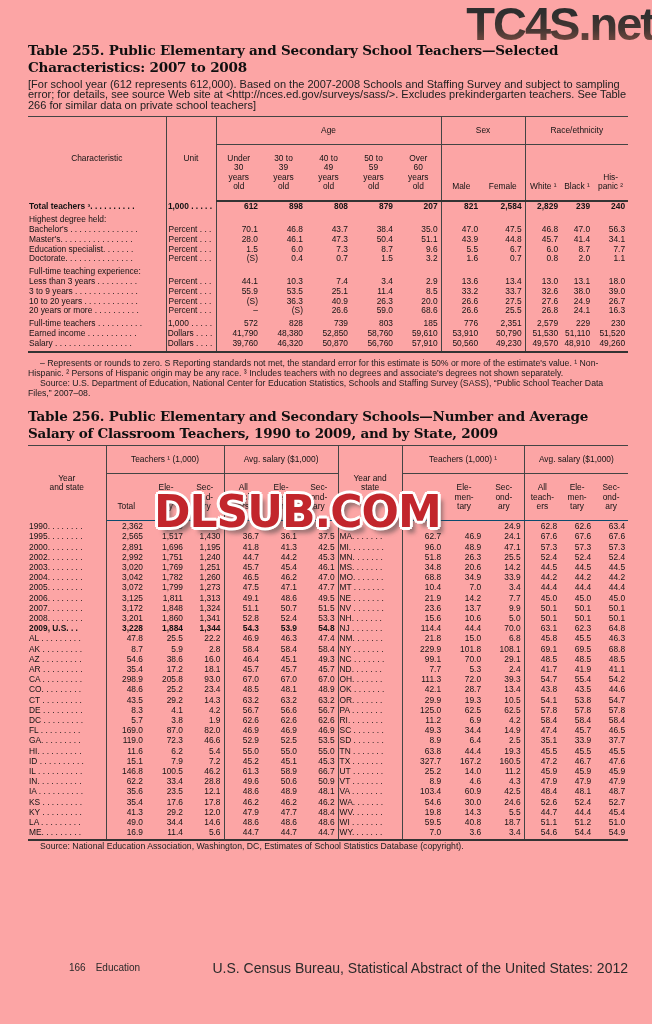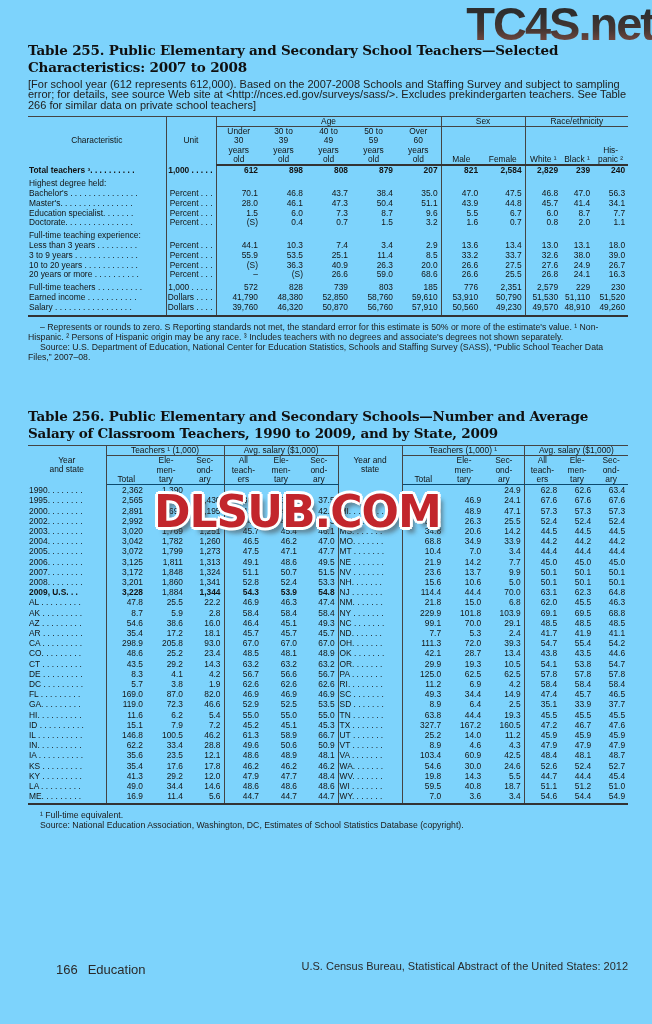--- a/index.html
+++ b/index.html
@@ -1,57 +1,57 @@
 <!DOCTYPE html>
 <html><head>
 <meta charset="utf-8">
 <style>
   html,body{margin:0;padding:0;background:#e8e8e8;}
-  .page{position:relative;width:652px;height:1024px;background:#7dd3fc;overflow:hidden;
+  .page{position:relative;width:652px;height:1024px;background:#fca5a5;overflow:hidden;
         font-family:"Liberation Sans", sans-serif;color:#161616;}
   
   .tbl-title{font-family:"DejaVu Serif", serif;font-weight:bold;font-size:13.5px;line-height:16.5px;
              margin:0 0 4px 0;color:#101010;letter-spacing:-0.2px;}
   .tbl-note{font-size:11px;line-height:10.3px;margin:0 0 6px 0;color:#202020;}
   .footnote,.source{font-size:8.7px;line-height:10px;margin:0;color:#202020;text-indent:12px;}
   .footnote{margin-top:5px;}
   
   table{border-collapse:collapse;table-layout:fixed;width:600px;font-size:8.4px;color:#141414;}
-  th{font-weight:normal;text-align:center;vertical-align:bottom;padding:0 2px;white-space:pre-line;line-height:9.3px;}
+  th{font-weight:normal;text-align:center;vertical-align:bottom;padding:9px 2px;white-space:pre-line;line-height:9.3px;}
   td{padding:0 3px 0 1px;line-height:9.8px;white-space:nowrap;overflow:hidden;}
   td.num{text-align:right;}
   td.lab{text-align:left;}
   tr.grp td{padding-top:3px;}
   tr.gap td{padding-top:3px;}
   tr.bold td{font-weight:bold;margin-top:8px;}
   
   #t255{border-top:1px solid #444;}
   #t255 thead tr.sub th{border-bottom:2px solid #333;}
   #t255 thead th.vr{border-right:1px solid #444;}
   #t255 thead th.gr{border-bottom:1px solid #444;}
   #t255 td.vr{border-right:1px solid #444;}
   #t255 tbody tr:last-child td{border-bottom:2px solid #333;padding-bottom:2px;}
   #t255 .ind1{padding-left:8px;}
   #t255 .ind2{padding-left:14px;}
-  #t255 td.unit{text-align:right;}
+  #t255 td.unit{text-align:center;}
   
   #t256{border-top:1px solid #444;}
   #t256 thead tr.sub th{border-bottom:1px solid #0c4a6e;}
   #t256 thead th.vr{border-right:1px solid #444;}
   #t256 thead th.gr{border-bottom:1px solid #444;}
   #t256 td.vr{border-right:1px solid #444;}
   #t256 tbody tr:last-child td{border-bottom:2px solid #333;padding-bottom:2px;}
   #t256 td{line-height:10.2px;}
   
   .sec{position:absolute;left:28px;width:600px;}
   #sec255{top:42px;}
   #sec256{top:408px;}
-  .footer-left{position:absolute;left:56px;top:962px;font-size:13px;color:#2a2a2a;}
+  .footer-left{position:absolute;left:69px;top:962px;font-size:10px;color:#2a2a2a;}
   .footer-left .sp{display:inline-block;width:10px;}
-  .footer-credit{position:absolute;right:24px;top:960px;font-size:11px;color:#2a2a2a;}
+  .footer-credit{position:absolute;right:24px;top:960px;font-size:14px;color:#2a2a2a;}
   
   .wm{position:absolute;z-index:6;font-weight:bold;pointer-events:none;}
   .wm-top{top:-4px;right:-2px;font-size:47px;letter-spacing:-2px;
           font-family:"Liberation Sans", sans-serif;
           background:linear-gradient(180deg,#2e2e2e 30%,#463733 62%,#96564a 100%);
           -webkit-background-clip:text;background-clip:text;color:transparent;}
   .wm-red{color:#c2262c;font-family:"DejaVu Sans", sans-serif;letter-spacing:-1px;
           text-shadow:-2px -2px 0 #fff,2px -2px 0 #fff,-2px 2px 0 #fff,2px 2px 0 #fff,
                       -3px 0 0 #fff,3px 0 0 #fff,0 -3px 0 #fff,0 3px 0 #fff,
                       5px 6px 4px rgba(70,70,70,.55);text-align:right;}
@@ -545,21 +545,21 @@
             <td class="num">15.6</td>
             <td class="num">10.6</td>
             <td class="num vr">5.0</td>
             <td class="num">50.1</td>
             <td class="num">50.1</td>
             <td class="num">50.1</td>
           </tr>
           <tr>
             <td class="lab vr" style="font-weight: bold;">2009, U.S. . .</td>
             <td class="num" style="font-weight: bold;">3,228</td>
-            <td class="num" style="font-weight: normal;">1,884</td>
+            <td class="num" style="font-weight: bold;">1,884</td>
             <td class="num vr" style="font-weight: bold;">1,344</td>
             <td class="num" style="font-weight: bold;">54.3</td>
             <td class="num" style="font-weight: bold;">53.9</td>
             <td class="num vr" style="font-weight: bold;">54.8</td>
             <td class="lab vr">NJ  . . . . . . .</td>
             <td class="num">114.4</td>
             <td class="num">44.4</td>
             <td class="num vr">70.0</td>
             <td class="num">63.1</td>
             <td class="num">62.3</td>
@@ -570,36 +570,36 @@
             <td class="num">47.8</td>
             <td class="num">25.5</td>
             <td class="num vr">22.2</td>
             <td class="num">46.9</td>
             <td class="num">46.3</td>
             <td class="num vr">47.4</td>
             <td class="lab vr">NM. . . . . . .</td>
             <td class="num">21.8</td>
             <td class="num">15.0</td>
             <td class="num vr">6.8</td>
-            <td class="num">62.0</td>
+            <td class="num">45.8</td>
             <td class="num">45.5</td>
             <td class="num">46.3</td>
           </tr>
           <tr>
             <td class="lab vr">AK . . . . . . . . .</td>
             <td class="num">8.7</td>
             <td class="num">5.9</td>
             <td class="num vr">2.8</td>
             <td class="num">58.4</td>
             <td class="num">58.4</td>
             <td class="num vr">58.4</td>
             <td class="lab vr">NY . . . . . . .</td>
             <td class="num">229.9</td>
             <td class="num">101.8</td>
-            <td class="num vr">103.9</td>
+            <td class="num vr">108.1</td>
             <td class="num">69.1</td>
             <td class="num">69.5</td>
             <td class="num">68.8</td>
           </tr>
           <tr>
             <td class="lab vr">AZ . . . . . . . . .</td>
             <td class="num">54.6</td>
             <td class="num">38.6</td>
             <td class="num vr">16.0</td>
             <td class="num">46.4</td>
@@ -880,21 +880,20 @@
             <td class="lab vr">WY. . . . . . .</td>
             <td class="num">7.0</td>
             <td class="num">3.6</td>
             <td class="num vr">3.4</td>
             <td class="num">54.6</td>
             <td class="num">54.4</td>
             <td class="num">54.9</td>
           </tr>
         </tbody>
     </table>
-    <p class="footnote">¹ Full-time equivalent.</p>
     <p class="source">Source: National Education Association, Washington, DC, Estimates of School Statistics Database (copyright).</p>
   </div>
 
   <div class="wm wm-red wm-mid">DLSUB.COM</div>
 
   <div class="footer-left">
     <span>166</span><span class="sp"></span><span>Education</span>
   </div>
   <div class="footer-credit">U.S. Census Bureau, Statistical Abstract of the United States: 2012</div>
 

